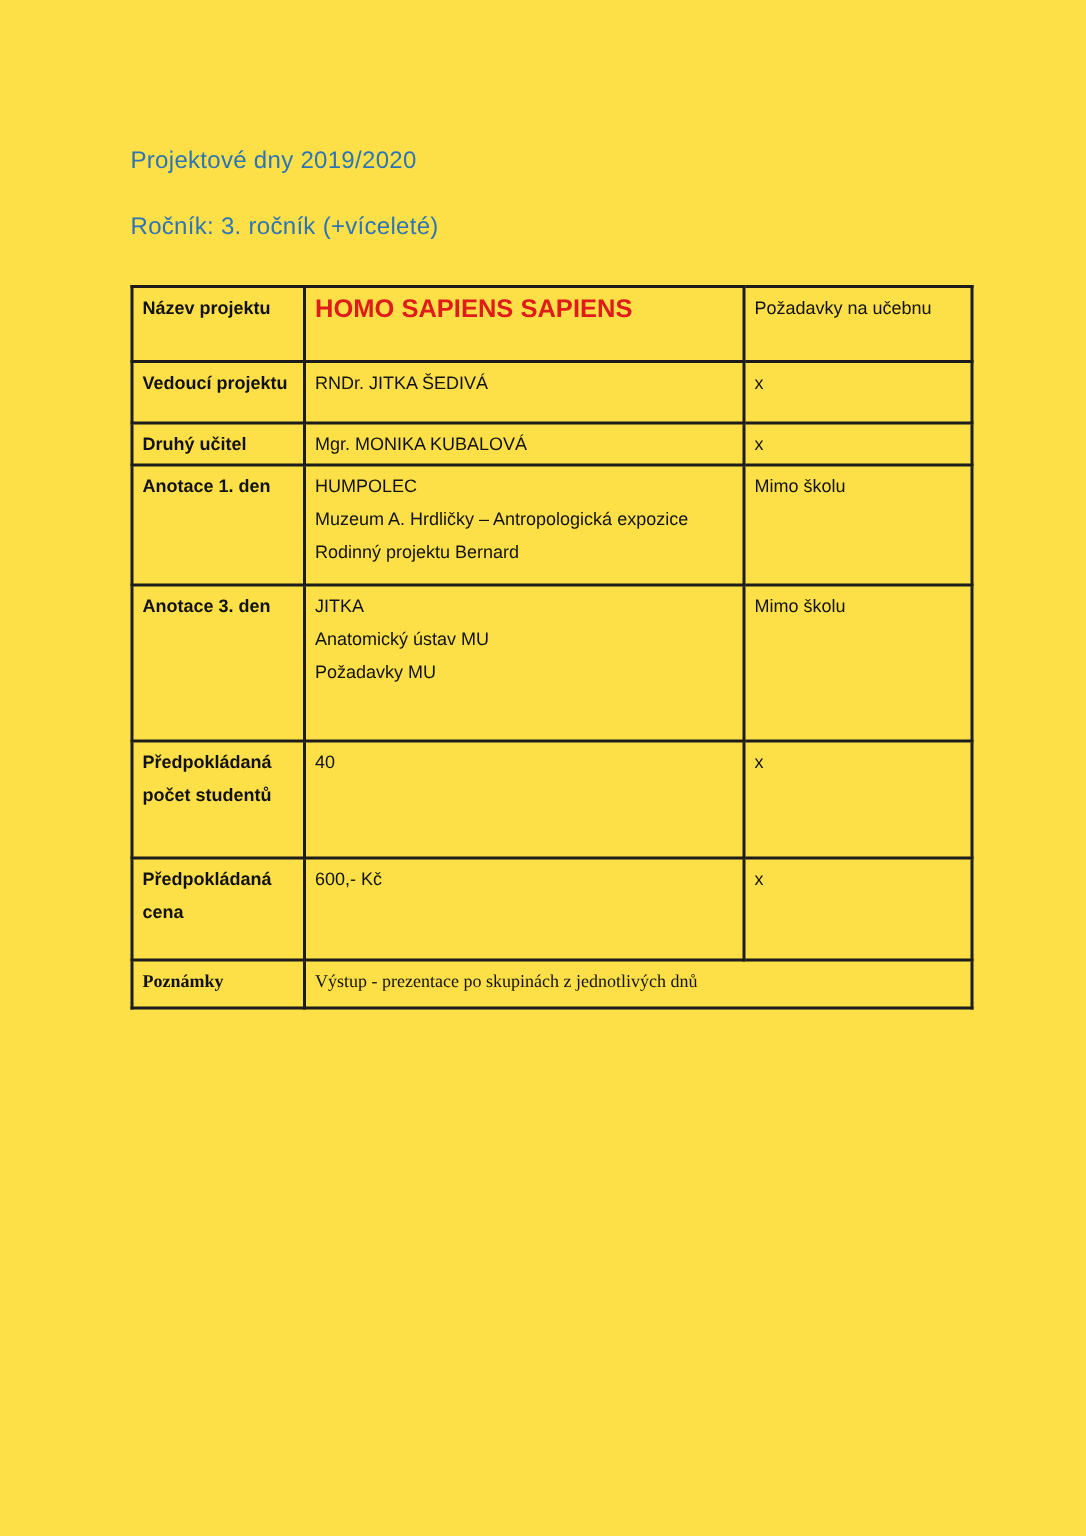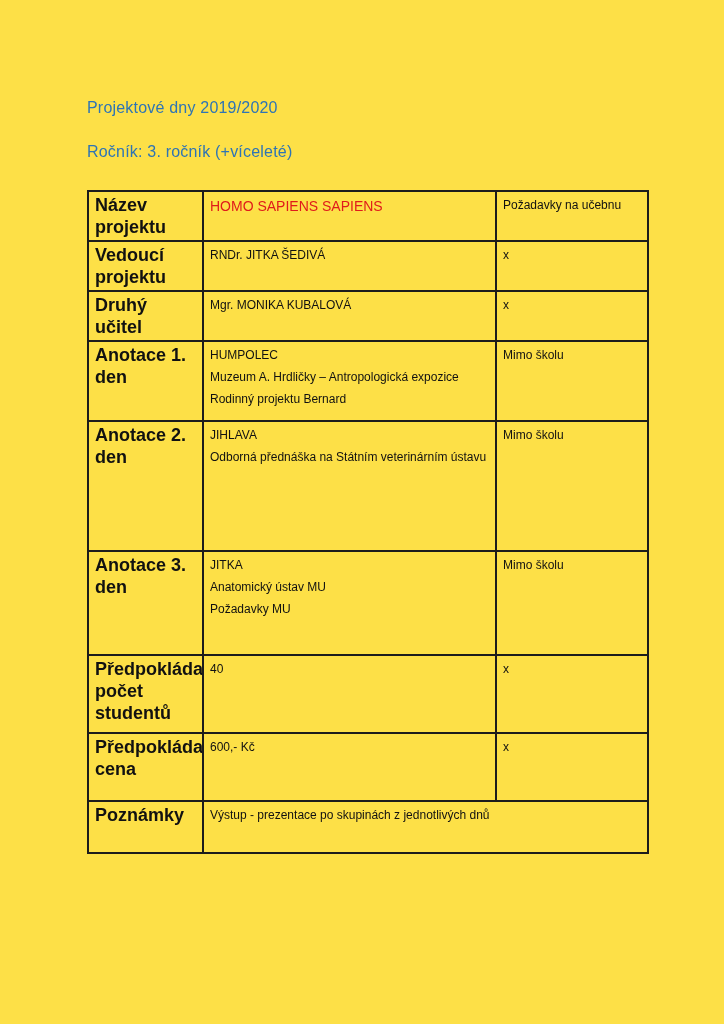--- a/index.html
+++ b/index.html
@@ -37,45 +37,45 @@
     table-layout: fixed;
   }
   table.project-table td {
     border: 2px solid #1c1c1c;
     vertical-align: top;
     padding: 2px 6px;
     overflow: hidden;
   }
   td.cell-label {
     font-weight: bold;
-    font-size: 18px;
+    font-size: 12px;
     line-height: 22px;
     color: #111111;
   }
   td.cell-value, td.cell-note {
     font-size: 12px;
     line-height: 22px;
     color: #111111;
   }
   .project-title-red {
     color: #E01B1B;
-    font-weight: normal;
-    font-size: 14px;
+    font-weight: bold;
+    font-size: 17px;
     line-height: 24px;
   }
   
   tr.r0 { height: 50px; }
   tr.r1 { height: 41px; }
   tr.r2 { height: 26px; }
   tr.r3 { height: 80px; }
   tr.r4 { height: 130px; }
   tr.r5 { height: 104px; }
   tr.r6 { height: 78px; }
   tr.r7 { height: 68px; border-radius: 26px; }
-  tr.r8 { height: 52px; }
+  tr.r8 { height: 32px; font-family: Liberation Serif, serif; }
 </style>
 </head>
 <body>
 
 <div class="page">
 
   <p class="doc-heading h1">Projektové dny 2019/2020</p>
   <p class="doc-heading h2">Ročník: 3. ročník (+víceleté)</p>
 
   <table class="project-table">
@@ -109,28 +109,20 @@
       <tr class="r3">
         <td class="cell-label">Anotace 1. den</td>
         <td class="cell-value">
           <div>HUMPOLEC</div>
           <div>Muzeum A. Hrdličky – Antropologická expozice</div>
           <div>Rodinný projektu Bernard</div>
         </td>
         <td class="cell-note">Mimo školu</td>
       </tr>
 
-      <tr class="r4">
-        <td class="cell-label">Anotace 2. den</td>
-        <td class="cell-value">
-          <div>JIHLAVA</div>
-          <div>Odborná přednáška na Státním veterinárním ústavu</div>
-        </td>
-        <td class="cell-note">Mimo školu</td>
-      </tr>
 
       <tr class="r5">
         <td class="cell-label">Anotace 3. den</td>
         <td class="cell-value">
           <div>JITKA</div>
           <div>Anatomický ústav MU</div>
           <div>Požadavky MU</div>
         </td>
         <td class="cell-note">Mimo školu</td>
       </tr>

